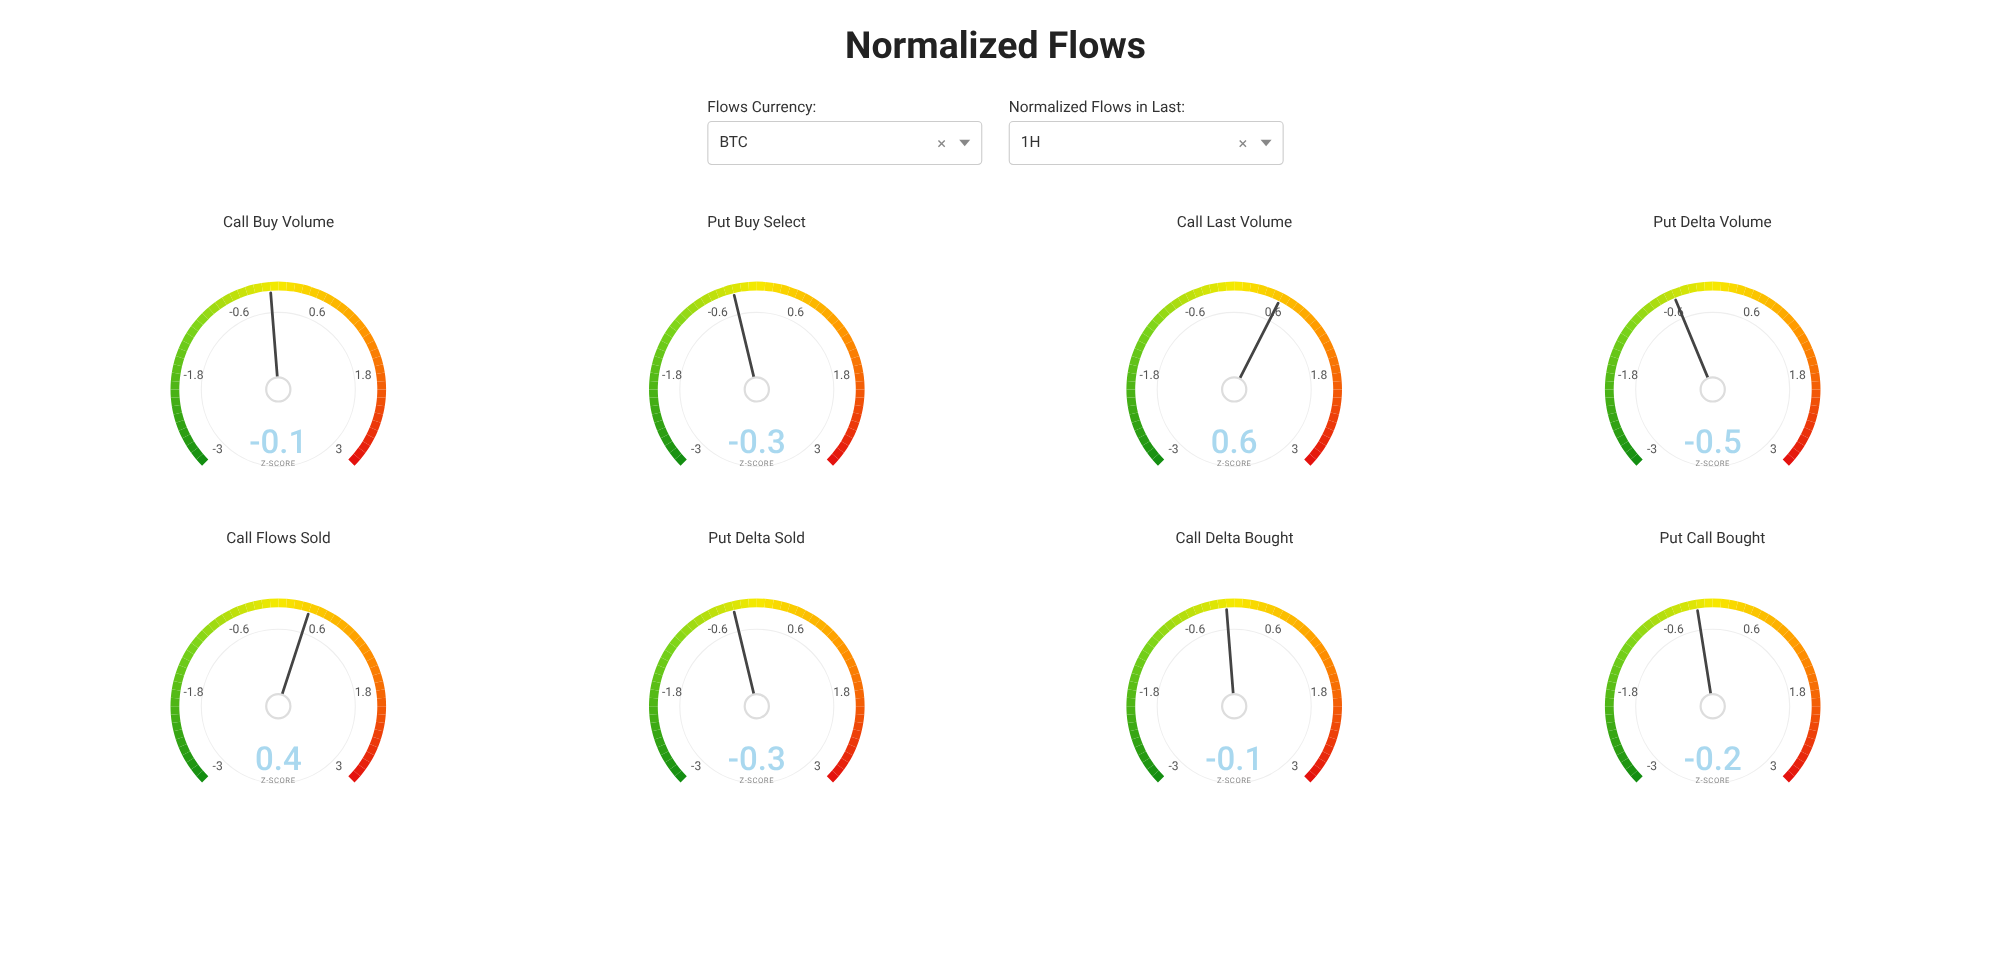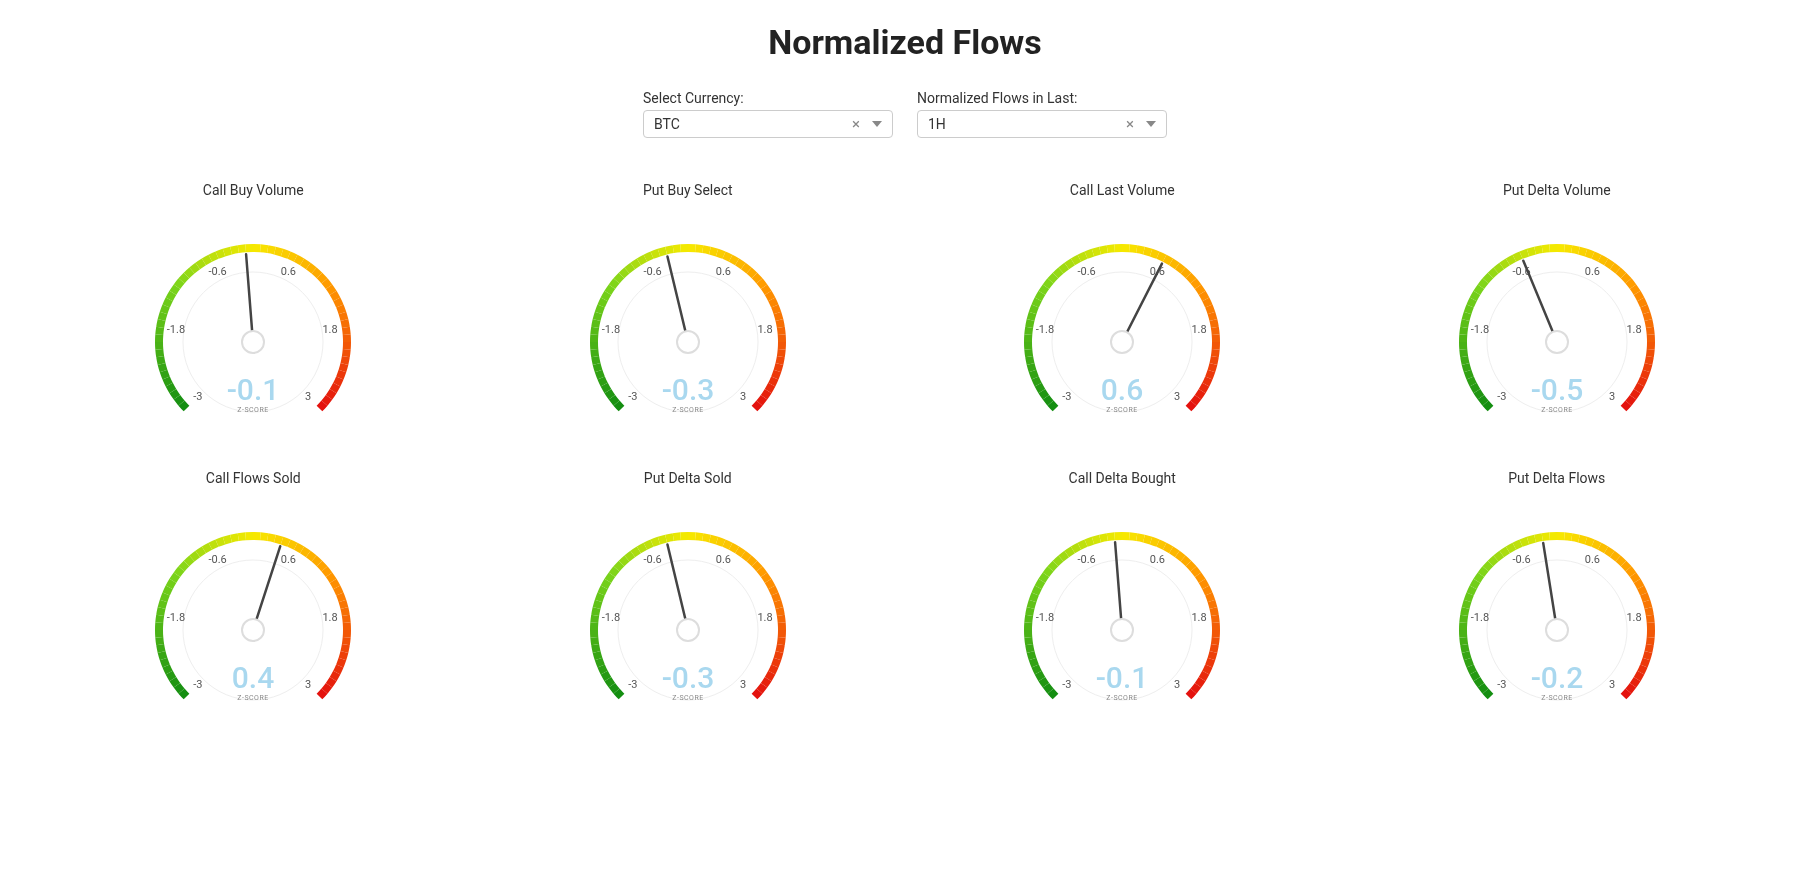--- a/index.html
+++ b/index.html
@@ -28,21 +28,21 @@
   .control-label {
     font-size: 14px;
     color: #333;
     margin-bottom: 4px;
     display: block;
   }
   .select-wrap {
     position: relative;
     border: 1px solid #ccc;
     border-radius: 4px;
-    height: 28px;
+    height: 40px;
     display: flex;
     align-items: center;
     padding: 0 10px;
     background: #fff;
   }
   .select-value {
     flex: 1;
     font-size: 14px;
     color: #333;
   }
@@ -100,21 +100,21 @@
     letter-spacing: 0.5px;
   }
 </style>
 </head>
 <body>
 
 <h1 class="page-title">Normalized Flows</h1>
 
 <div class="controls">
   <div class="control-group">
-    <label class="control-label">Select Currency:</label>
+    <label class="control-label">Flows Currency:</label>
     <div class="select-wrap">
       <span class="select-value">BTC</span>
       <span class="select-clear">×</span>
       <span class="select-caret"></span>
     </div>
   </div>
   <div class="control-group">
     <label class="control-label">Normalized Flows in Last:</label>
     <div class="select-wrap">
       <span class="select-value">1H</span>
@@ -651,21 +651,21 @@
         <text x="165.41125897968465" y="60.50149111330731" class="tick-label">0.6</text>
         <text x="207.03969056642075" y="117.79811172686195" class="tick-label">1.8</text>
         <text x="185.1543289325507" y="185.1543289325507" class="tick-label">3</text>
         <line x1="130" y1="130" x2="123.09559957594965" y2="42.271274631484744" stroke="#444" stroke-width="2.5" stroke-linecap="round"></line>
         <circle cx="130" cy="130" r="11" fill="#ffffff" stroke="#dddddd" stroke-width="2"></circle>
         <text x="130" y="188" class="value-text">-0.1</text>
         <text x="130" y="200" class="zscore-text">Z-SCORE</text>
       </svg>
     </div>
     <div class="gauge-cell">
-      <div class="gauge-title">Put Delta Flows</div>
+      <div class="gauge-title">Put Call Bought</div>
       <svg class="gauge-svg" width="260" height="210" viewBox="0 0 260 210">
         <path d="M 60.70353544371832 199.29646455628165 A 98 98 0 0 1 55.48021537119696 193.645908736358 L 61.56346309599721 188.4503243497165 A 90 90 0 0 0 66.3603896932107 193.63961030678928 Z" fill="#148e11" stroke="none"></path>
         <path d="M 55.48021537119696 193.645908736358 A 98 98 0 0 1 50.716334551255144 187.60295472466237 L 57.18847050625472 182.90067270632258 A 90 90 0 0 0 61.56346309599721 188.4503243497165 Z" fill="#1a9212" stroke="none"></path>
         <path d="M 50.716334551255144 187.60295472466237 A 98 98 0 0 1 46.44126389329895 181.20485934216296 L 53.26238520813169 177.02487082443537 A 90 90 0 0 0 57.18847050625472 182.90067270632258 Z" fill="#209612" stroke="none"></path>
         <path d="M 46.44126389329895 181.20485934216296 A 98 98 0 0 1 42.681360629539924 174.49106897447552 L 49.80941282304687 170.85914497655915 A 90 90 0 0 0 53.26238520813169 177.02487082443537 Z" fill="#269a13" stroke="none"></path>
         <path d="M 42.681360629539924 174.49106897447552 A 98 98 0 0 1 39.45980581389388 167.50297637177874 L 46.85084207398417 164.44150891285804 A 90 90 0 0 0 49.80941282304687 170.85914497655915 Z" fill="#2c9e13" stroke="none"></path>
         <path d="M 39.45980581389388 167.50297637177874 A 98 98 0 0 1 36.79646140307496 160.28366544874487 L 44.404913533436186 157.8115294937453 A 90 90 0 0 0 46.85084207398417 164.44150891285804 Z" fill="#31a214" stroke="none"></path>
         <path d="M 36.79646140307496 160.28366544874487 A 98 98 0 0 1 34.70774780102769 152.87764565787876 L 42.48670716420911 151.0100827470315 A 90 90 0 0 0 44.404913533436186 157.8115294937453 Z" fill="#37a614" stroke="none"></path>
         <path d="M 34.70774780102769 152.87764565787876 A 98 98 0 0 1 33.206542621676505 145.3305775739426 L 41.108049346437596 144.07910185362076 A 90 90 0 0 0 42.48670716420911 151.0100827470315 Z" fill="#3daa15" stroke="none"></path>
         <path d="M 33.206542621676505 145.3305775739426 A 98 98 0 0 1 32.30210129415346 137.6889913813288 L 40.277439964018484 137.06131861550602 A 90 90 0 0 0 41.108049346437596 144.07910185362076 Z" fill="#43ae15" stroke="none"></path>

